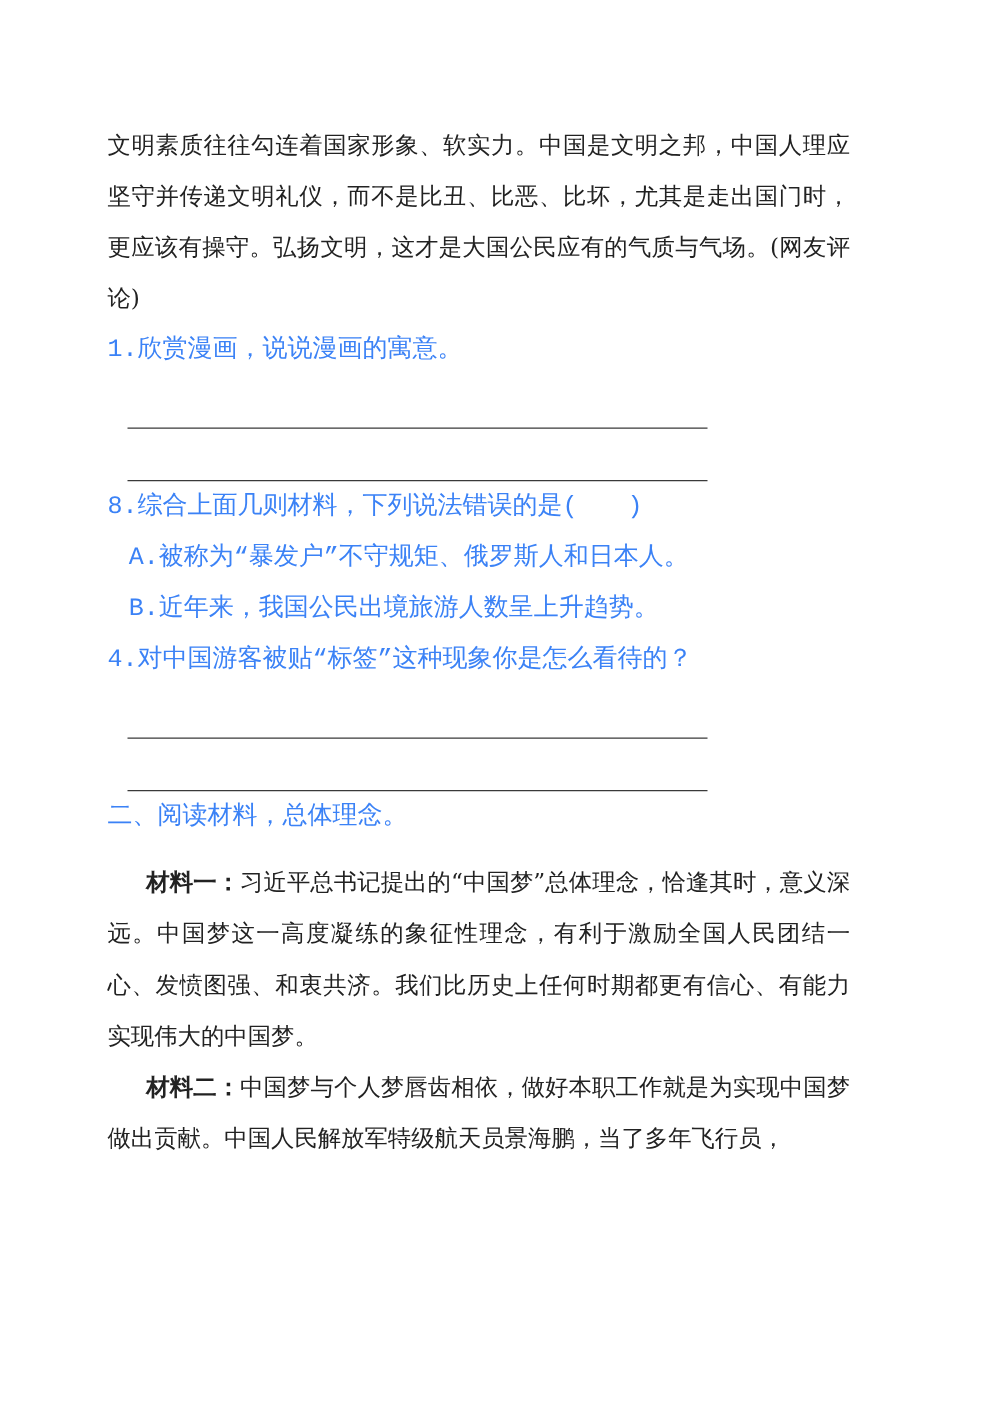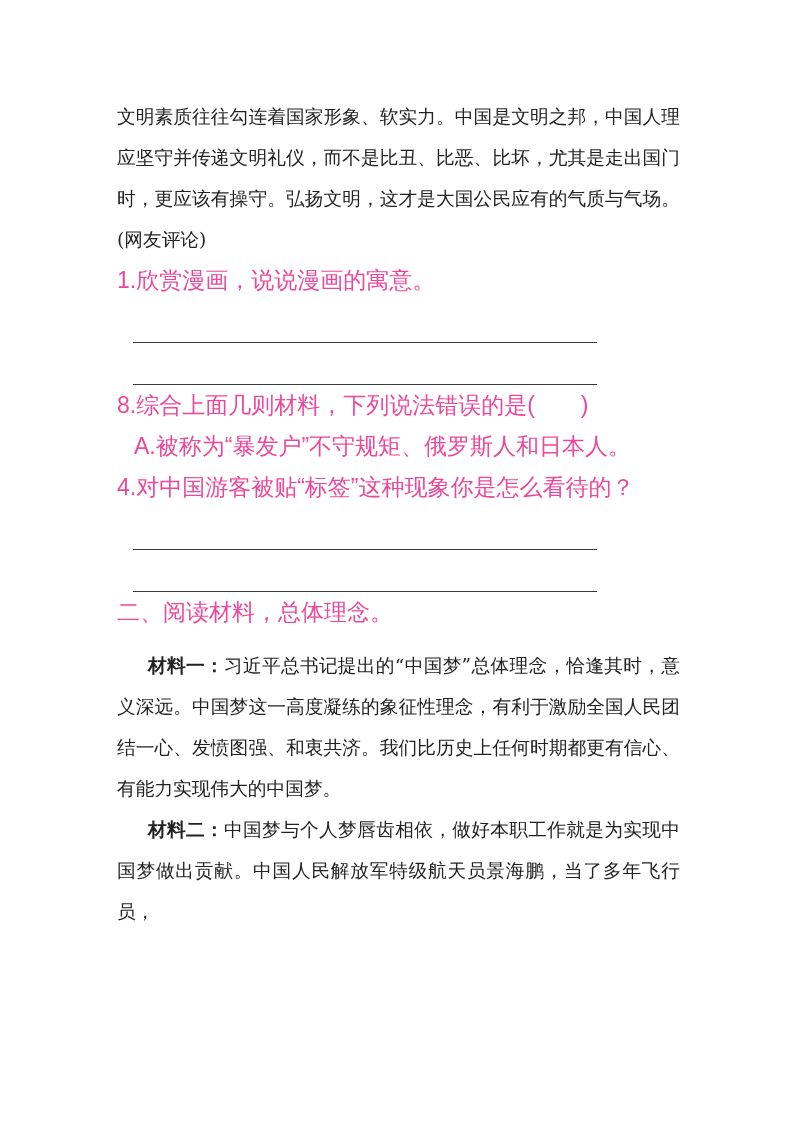--- a/index.html
+++ b/index.html
@@ -6,36 +6,36 @@
   .page {
     position: relative;
     width: 793px;
     height: 1122px;
     background: #ffffff;
     color: #1c1c1c;
     overflow: hidden;
     font-family: "Liberation Sans", "DejaVu Sans", sans-serif;
   }
   .content {
-    padding: 96px 113px 0 117px;
+    padding: 96px 113px 0 86px;
   }
   
   .kaiti {
     font-family: "DejaVu Serif", serif;
     font-size: 18.7px;
     line-height: 41px;
     text-align: justify;
     color: #222222;
   }
   
   .sans {
-    font-family: Liberation Sans, sans-serif;
-    font-size: 23px;
+    font-family: Liberation Mono, monospace;
+    font-size: 20px;
     line-height: 41px;
-    color: #ec4899;
+    color: #3b82f6;
   }
   p { margin: 0; }
   .option {
     margin-left: 17px;
     padding-left: 16px;
     text-indent: -16px;
     text-align: justify;
   }
   .answer-line {
     height: 41px;
@@ -59,20 +59,21 @@
 
     <p class="sans">1.欣赏漫画，说说漫画的寓意。</p>
 
     <div class="answer-line"></div>
     <div class="answer-line"></div>
 
     <p class="sans">8.综合上面几则材料，下列说法错误的是(　　)</p>
 
     <p class="sans option">A.被称为“暴发户”不守规矩、俄罗斯人和日本人。</p>
 
+    <p class="sans option">B.近年来，我国公民出境旅游人数呈上升趋势。</p>
 
 
     <p class="sans">4.对中国游客被贴“标签”这种现象你是怎么看待的？</p>
 
     <div class="answer-line"></div>
     <div class="answer-line"></div>
 
     <p class="sans">二、阅读材料，总体理念。</p>
 
     <p class="kaiti material m1"><span class="mlabel">材料一：</span><span>习近平总书记提出的“中国梦”总体理念，恰逢其时，意义深远。中国梦这一高度凝练的象征性理念，有利于激励全国人民团结一心、发愤图强、和衷共济。我们比历史上任何时期都更有信心、有能力实现伟大的中国梦。</span></p>

